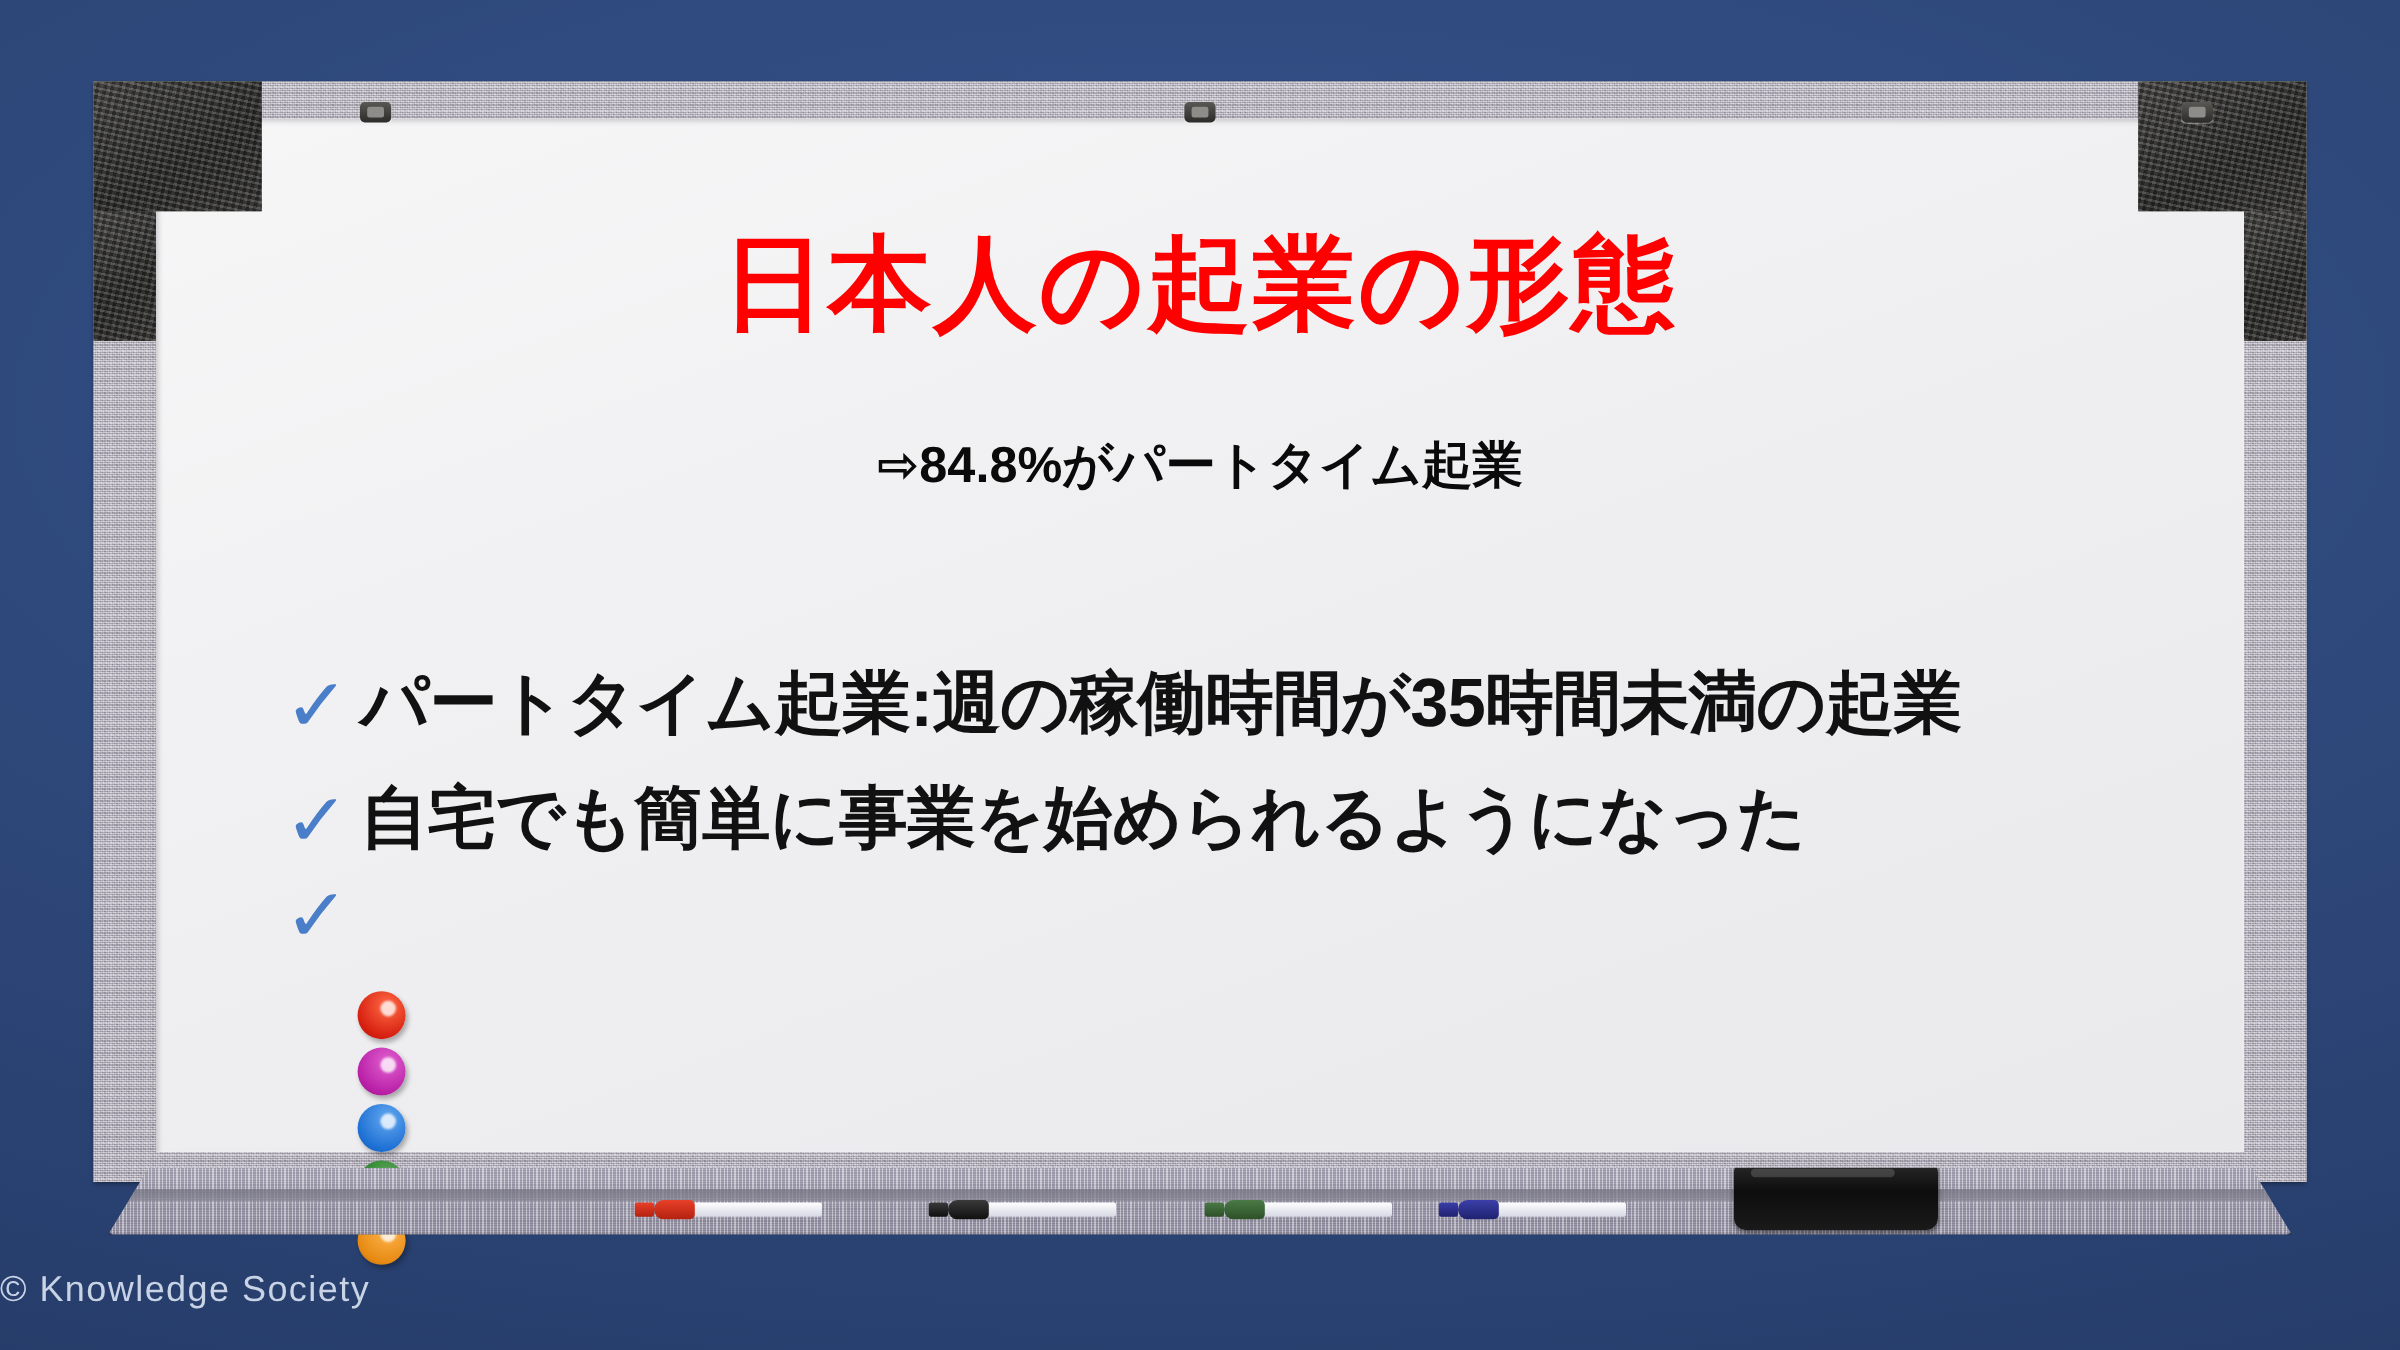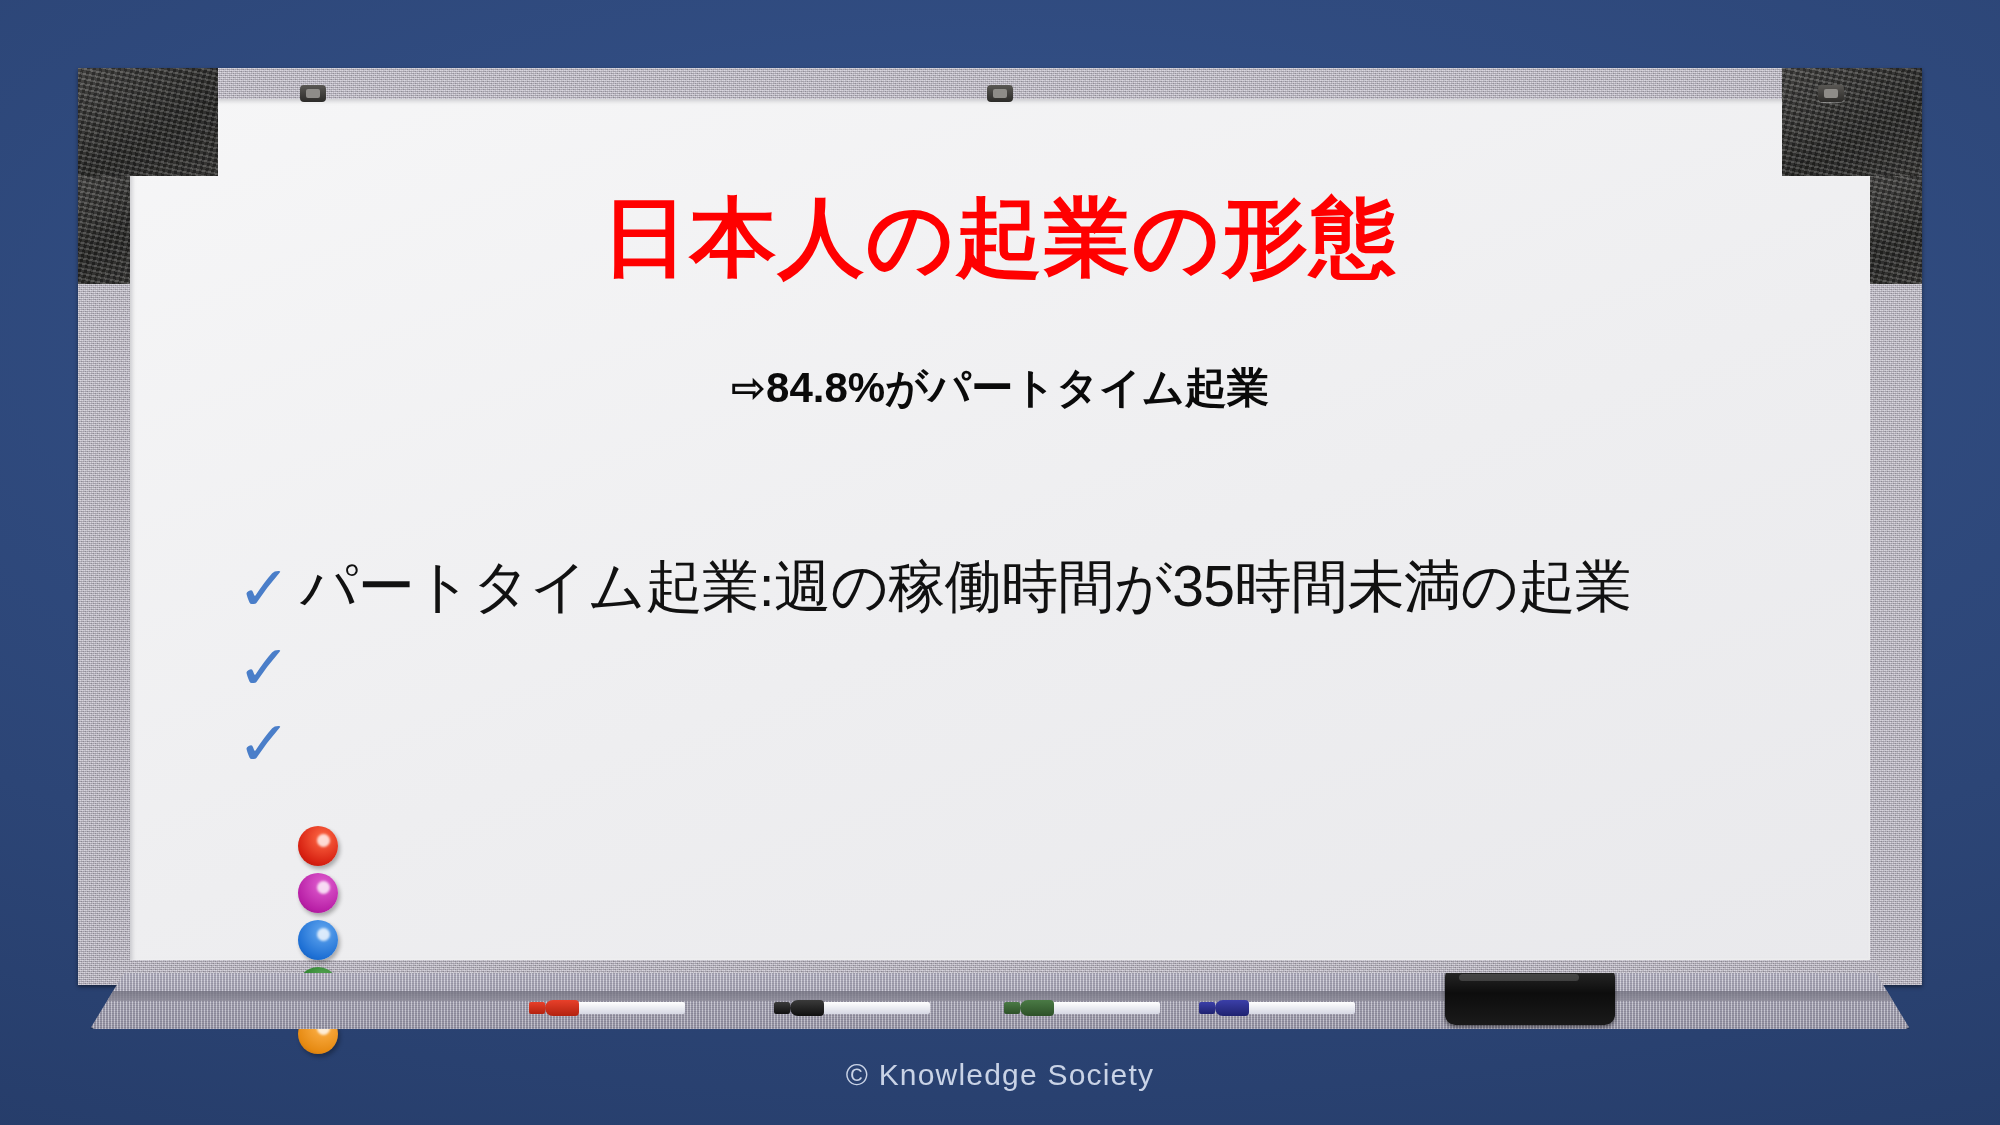--- a/index.html
+++ b/index.html
@@ -271,34 +271,33 @@
     flex: 0 0 auto;
     color: #4a7ec9;
     font-size: 62px;
     font-weight: bold;
     line-height: 1;
     margin-right: 10px;
     transform: translateY(4px) scaleX(1.05);
   }
   .bullet-text {
     color: #111111;
-    font-weight: normal;
+    font-weight: bold;
     font-size: 57px;
     line-height: 1.12;
     letter-spacing: -.5px;
     margin-top: 18px;
   }
 
   
   .footer {
     position: absolute;
     left: 0;
     top: 1058px;
     width: 2000px;
-    text-align: center;
     color: #c9d3e6;
     font-size: 30px;
     letter-spacing: 1.2px;
   }
 </style>
 </head>
 <body>
 
 <div class="slide">
 
@@ -323,20 +322,21 @@
 
       <div class="bullets">
 
         <div class="bullet-row">
           <span class="check">✓</span>
           <span class="bullet-text">パートタイム起業:週の稼働時間が35時間未満の起業</span>
         </div>
 
         <div class="bullet-row">
           <span class="check">✓</span>
+          <span class="bullet-text">自宅でも簡単に事業を始められるようになった</span>
         </div>
 
         <div class="bullet-row">
           <span class="check">✓</span>
         </div>
 
       </div>
 
       <div class="magnets">
         <div class="magnet mag-red"></div>

